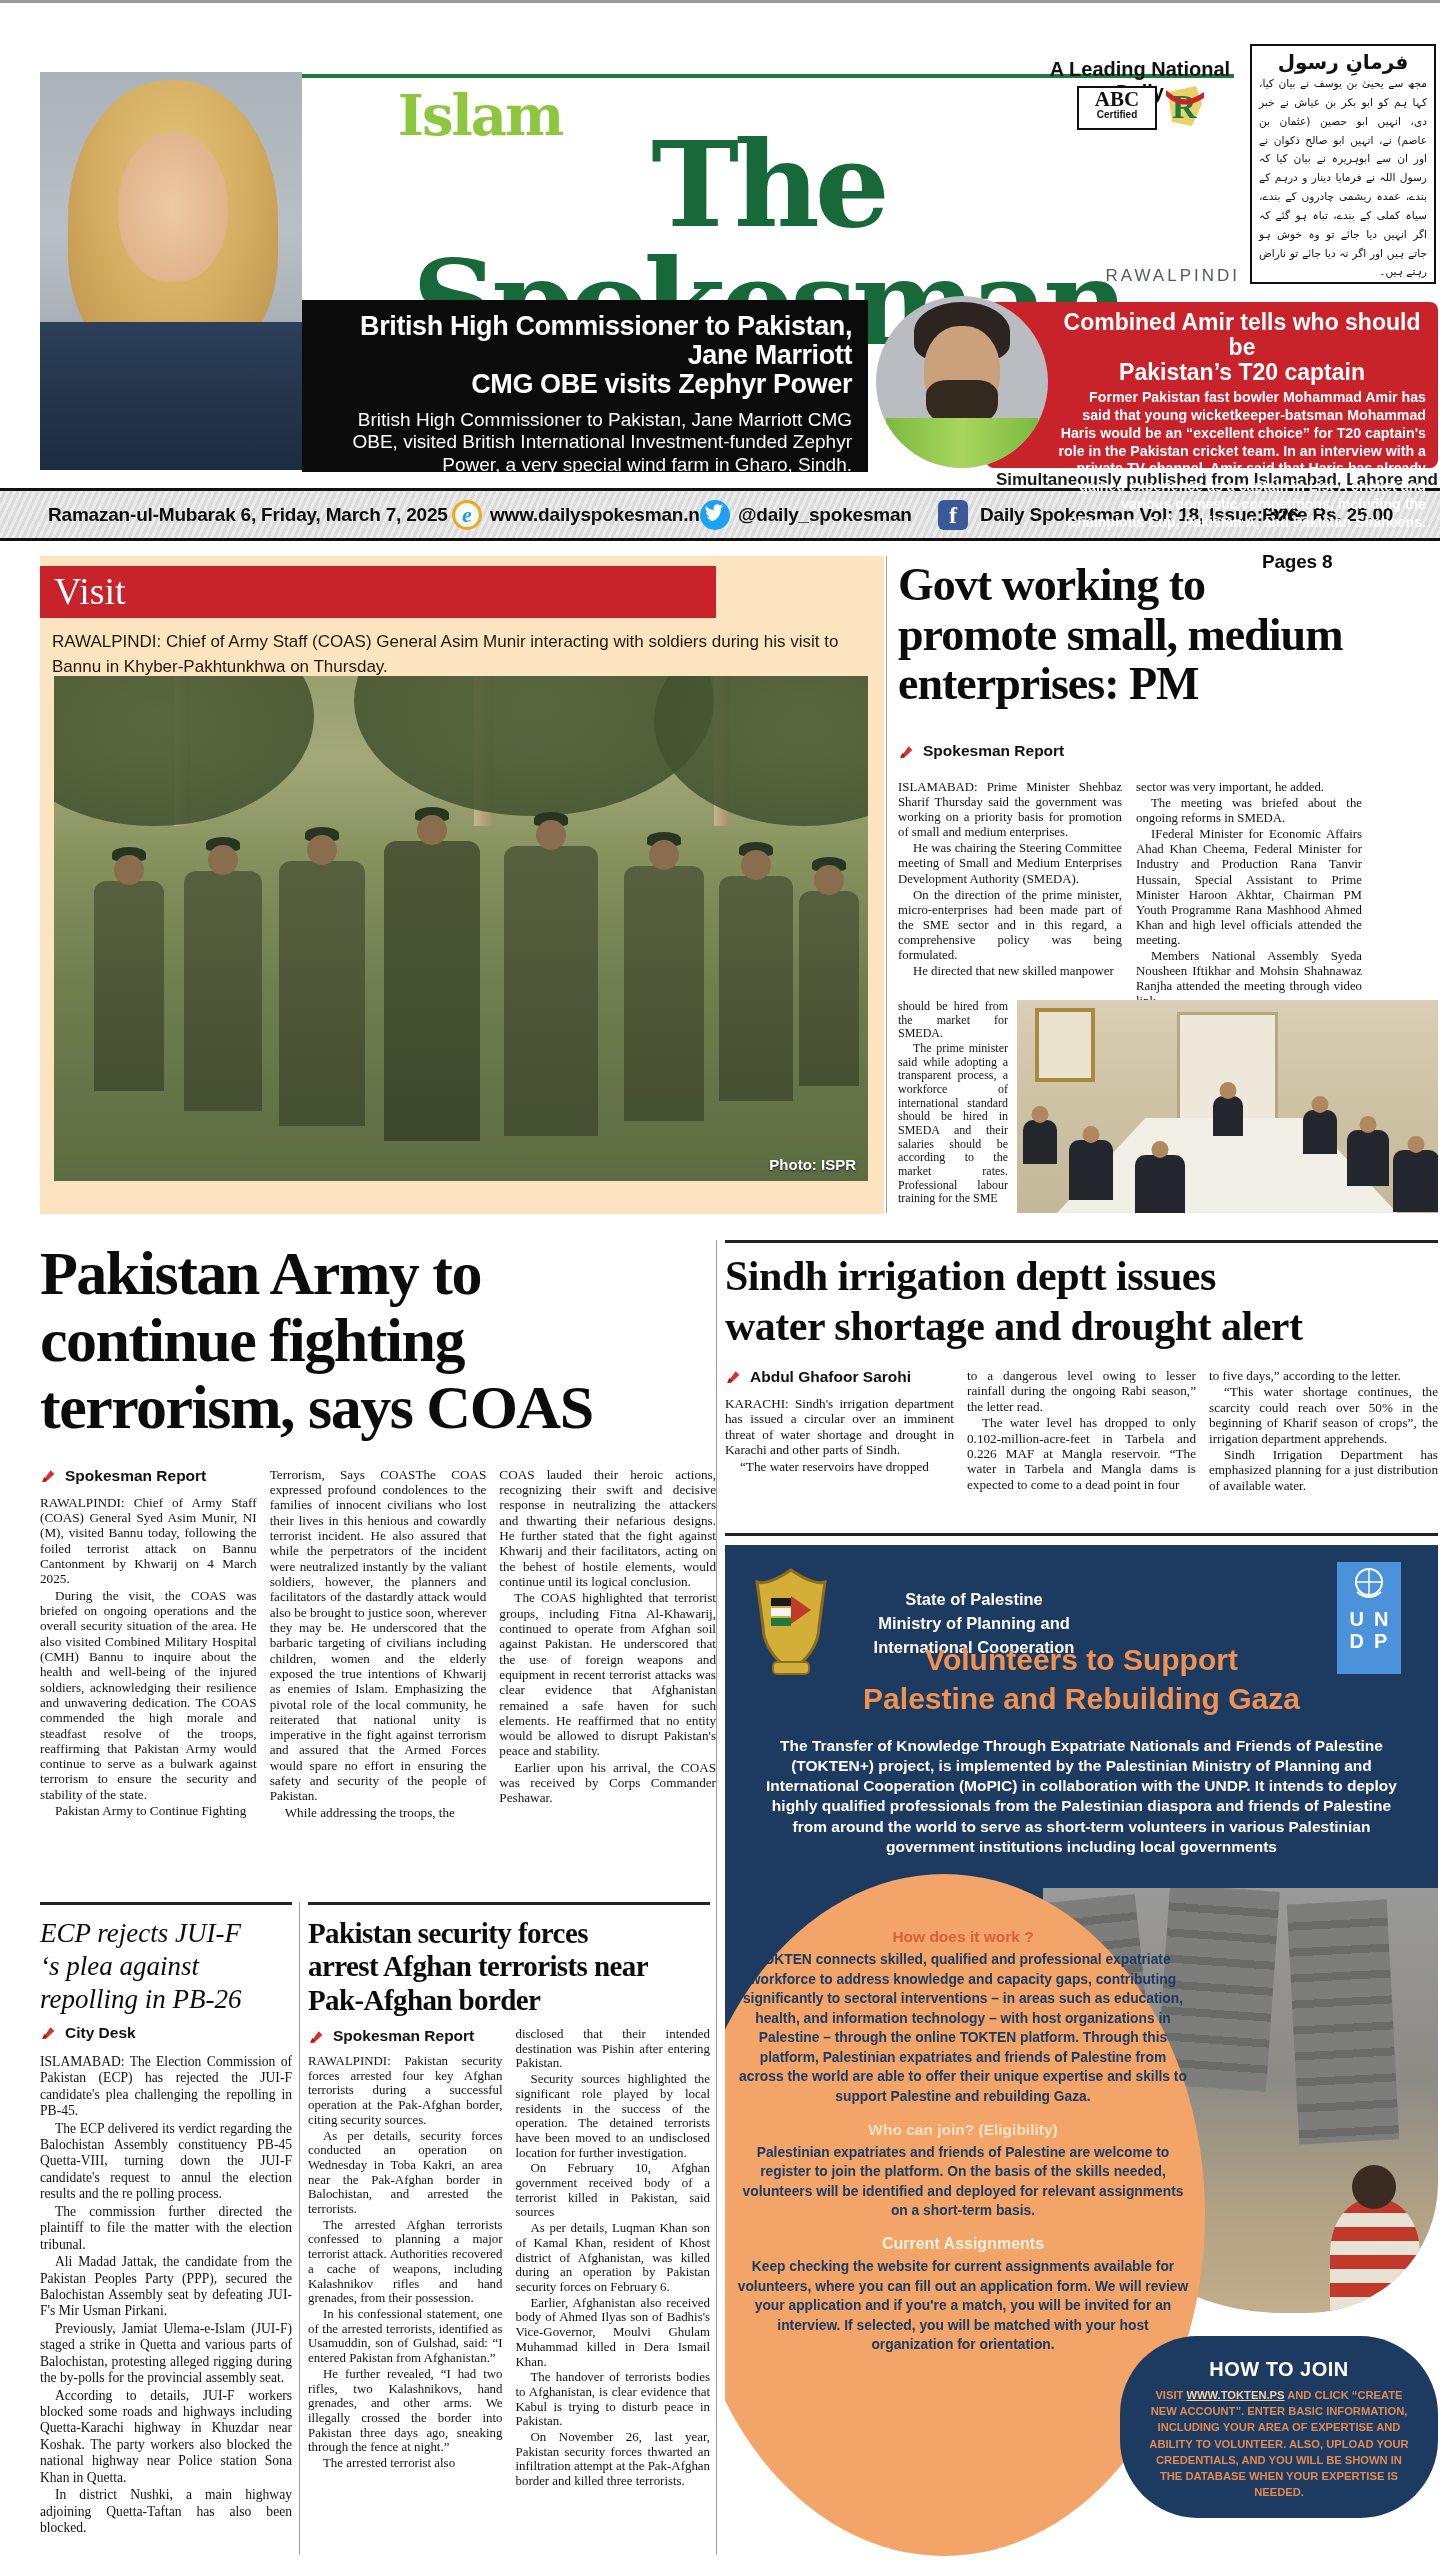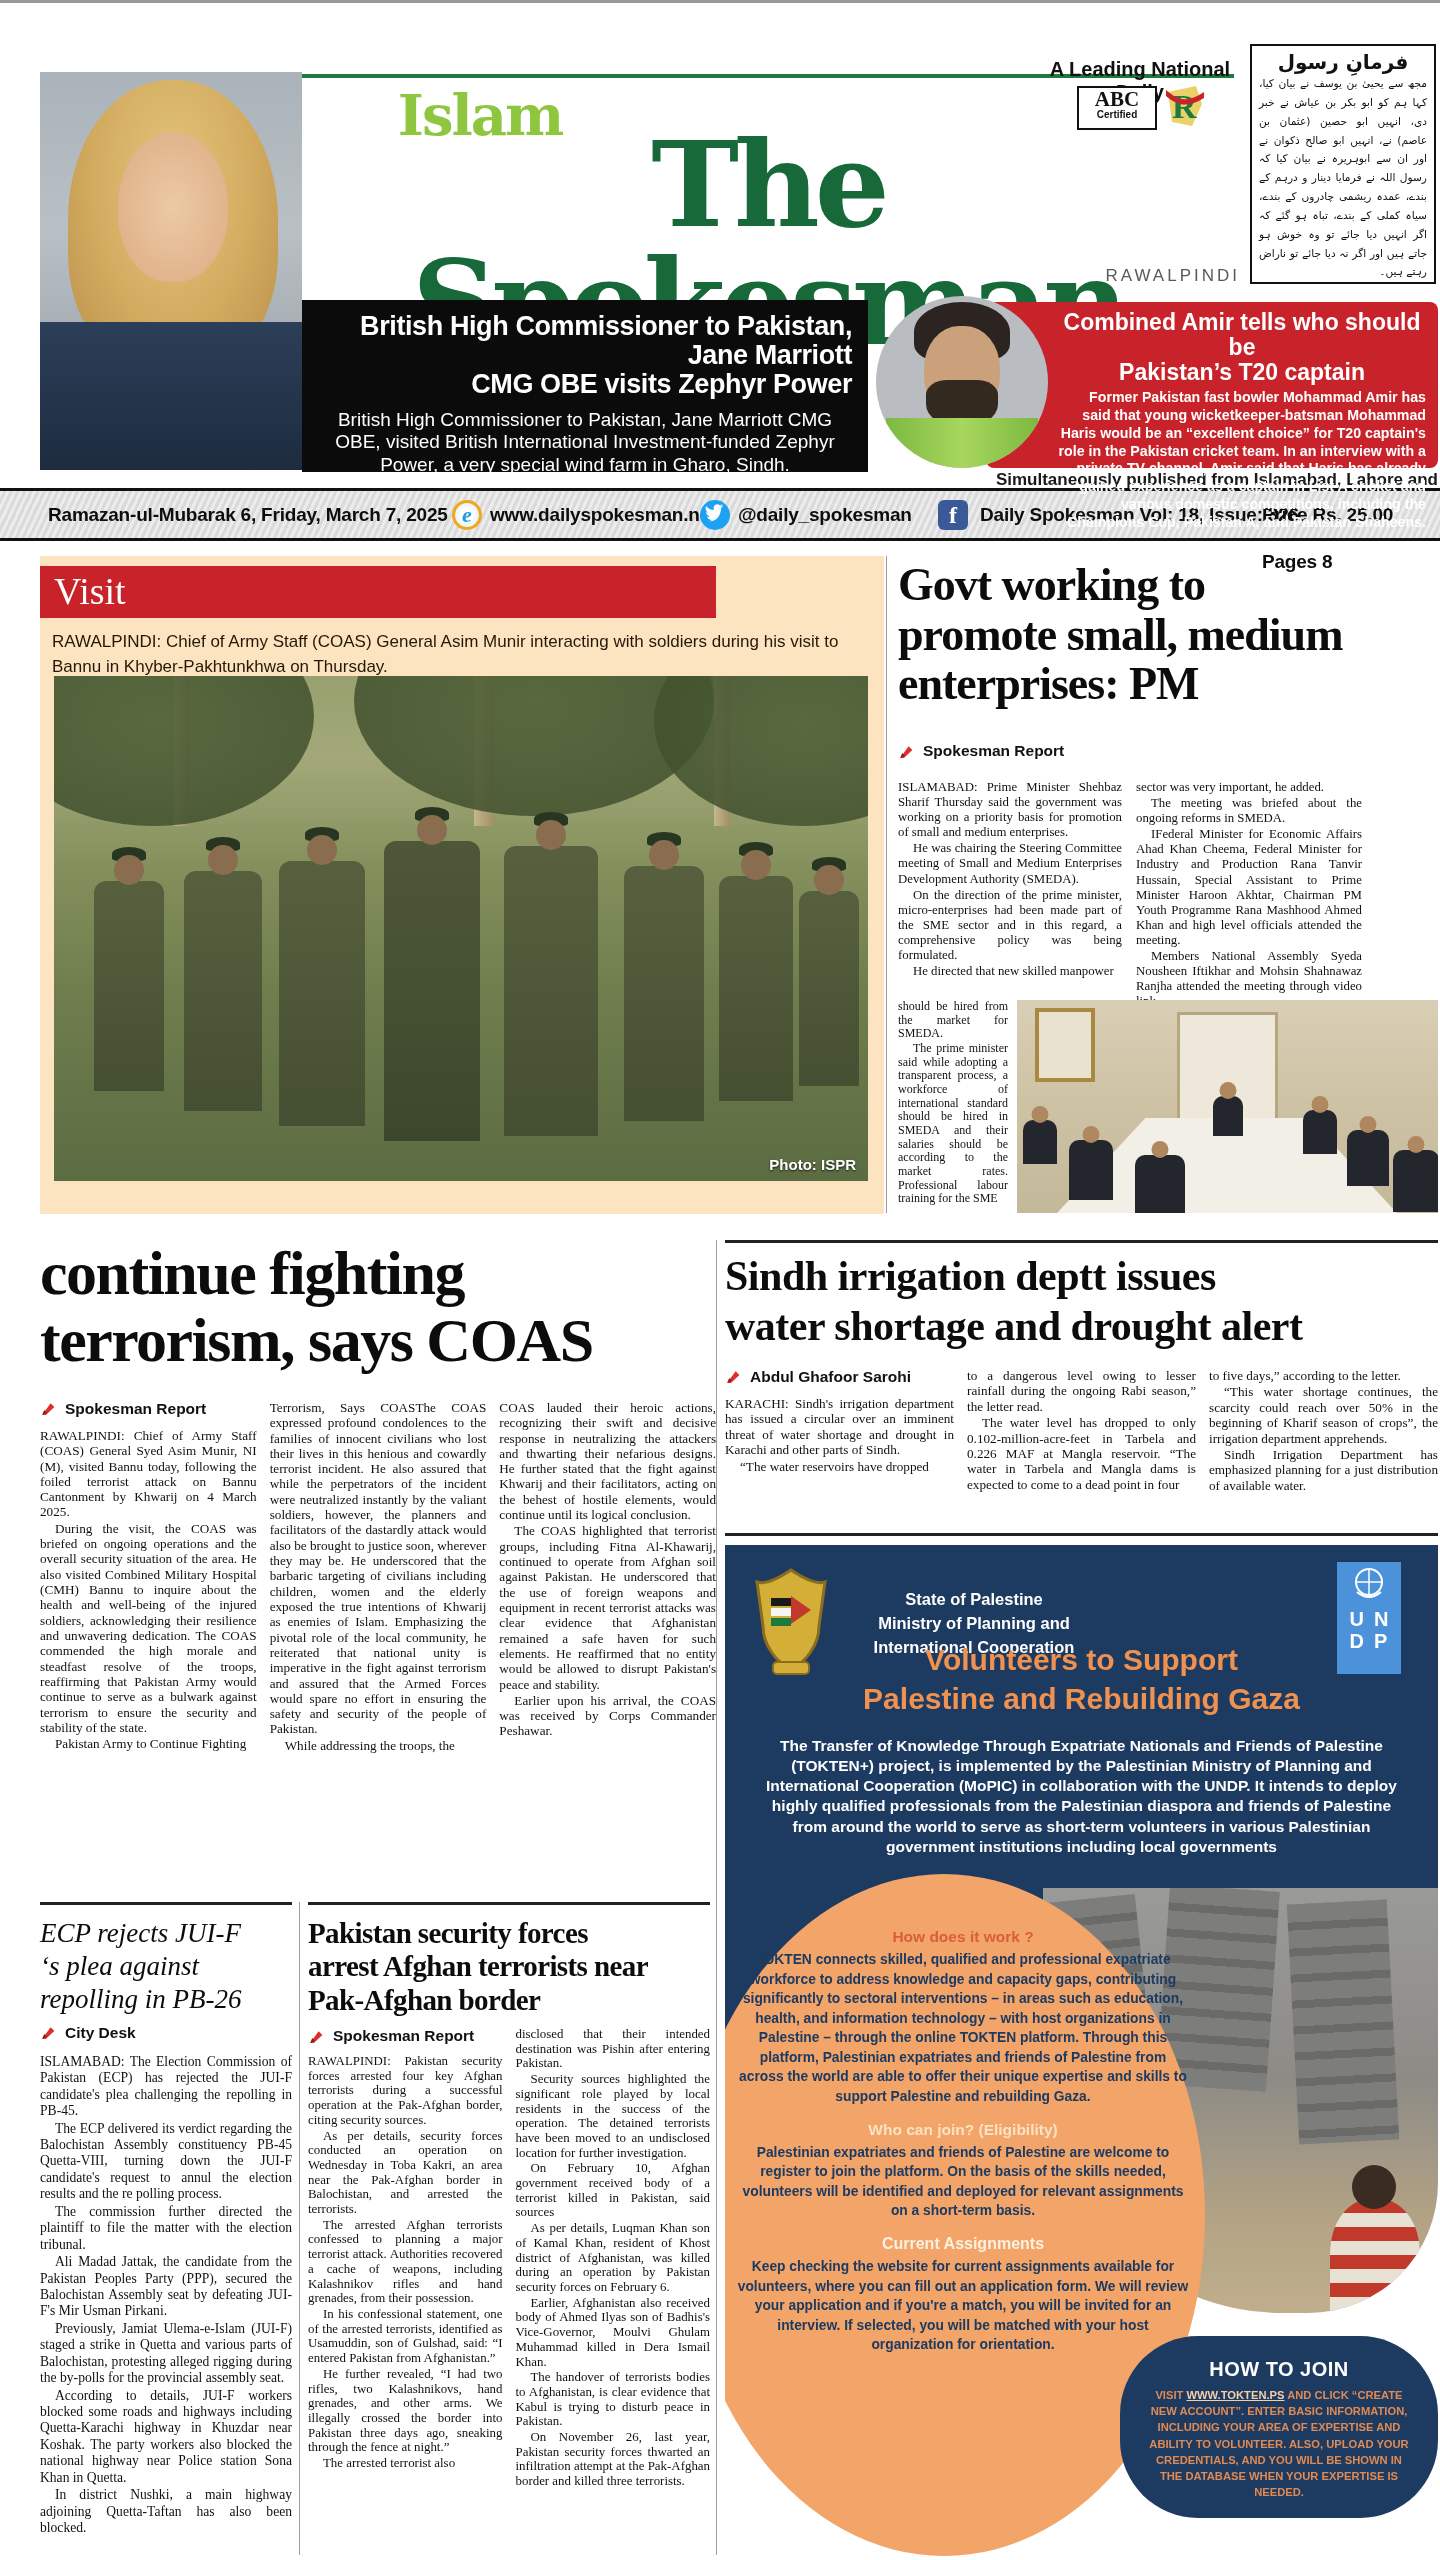--- a/index.html
+++ b/index.html
@@ -23,21 +23,21 @@
   .abc-box .a2{font-size:10px;font-weight:bold;line-height:10px;font-family:"Liberation Sans",sans-serif;}
   .r-logo{left:1162px;top:82px;width:44px;height:48px;}
   .urdu-box{left:1250px;top:44px;width:186px;height:240px;border:2px solid #111;background:#fff;padding:4px 7px;box-sizing:border-box;direction:rtl;text-align:justify;overflow:hidden;font-family:"DejaVu Sans",sans-serif;}
   .urdu-title{font-size:20px;font-weight:bold;text-align:center;line-height:1.2;}
   .urdu-body{font-size:10.6px;line-height:1.78;}
   .urdu-ref{font-size:9.5px;text-align:left;}
 
   
   .black-box{left:302px;top:300px;width:566px;height:172px;background:#0b0b0b;color:#fff;padding:12px 16px;box-sizing:border-box;}
   .black-head{font-family:"Liberation Sans",sans-serif;font-weight:bold;font-size:27px;line-height:1.07;text-align:right;letter-spacing:-0.4px;}
-  .black-body{font-family:"Liberation Sans",sans-serif;font-size:19px;line-height:1.2;text-align:center;margin-top:10px;}
+  .black-body{font-family:"Liberation Sans",sans-serif;font-size:19px;line-height:1.2;text-align:right;margin-top:10px;}
   .amir-circle{left:876px;top:296px;width:172px;height:172px;border-radius:50%;overflow:hidden;background:#b9bdc1;z-index:3;}
   .amir-hair{position:absolute;left:38px;top:6px;width:96px;height:60px;background:#2b2420;border-radius:50% 50% 30% 30%;}
   .amir-face{position:absolute;left:48px;top:30px;width:76px;height:92px;background:#caa17b;border-radius:46%;}
   .amir-beard{position:absolute;left:50px;top:84px;width:72px;height:48px;background:#33291f;border-radius:30% 30% 50% 50%;}
   .amir-shirt{position:absolute;left:10px;top:122px;width:152px;height:50px;background:linear-gradient(90deg,#7cb940,#a8d65e 50%,#7cb940);}
   .red-box{left:986px;top:302px;width:452px;height:166px;background:#c8232a;border-radius:8px;color:#fff;padding:8px 12px 8px 72px;box-sizing:border-box;z-index:2;}
   .red-head{font-family:"Liberation Sans",sans-serif;font-weight:bold;font-size:23px;line-height:1.08;text-align:center;}
   .red-body{font-family:"Liberation Sans",sans-serif;font-weight:bold;font-size:14.2px;line-height:1.25;text-align:right;margin-top:5px;}
   .published{left:960px;top:470px;width:478px;text-align:right;font-family:"Liberation Sans",sans-serif;font-weight:bold;font-size:17px;color:#1a1a1a;}
 
@@ -297,20 +297,21 @@
   <div class="suit" style="left:330px;top:130px;width:42px;height:56px">
       <div class="shead"></div>
     </div>
   <div class="suit" style="left:376px;top:150px;width:46px;height:62px">
       <div class="shead"></div>
     </div>
 </div>
 
 <div class="abs coas-wrap">
   <div class="hl coas-hl">
+    <span>Pakistan Army to</span>
     <span>continue fighting</span>
     <span>terrorism, says COAS</span>
   </div>
   <div class="cols coas-cols bodytext">
     <div>
       <div class="byline" style="margin-bottom:10px">
         <svg width="17" height="17" viewBox="0 0 16 16">
             <path d="M2 14 L10 3 L13.5 6.5 L5.5 14 Z" fill="#d9302c"></path>
             <path d="M2 14 L4 9.5 L6.5 12 Z" fill="#8c1d1a"></path>
           </svg>

